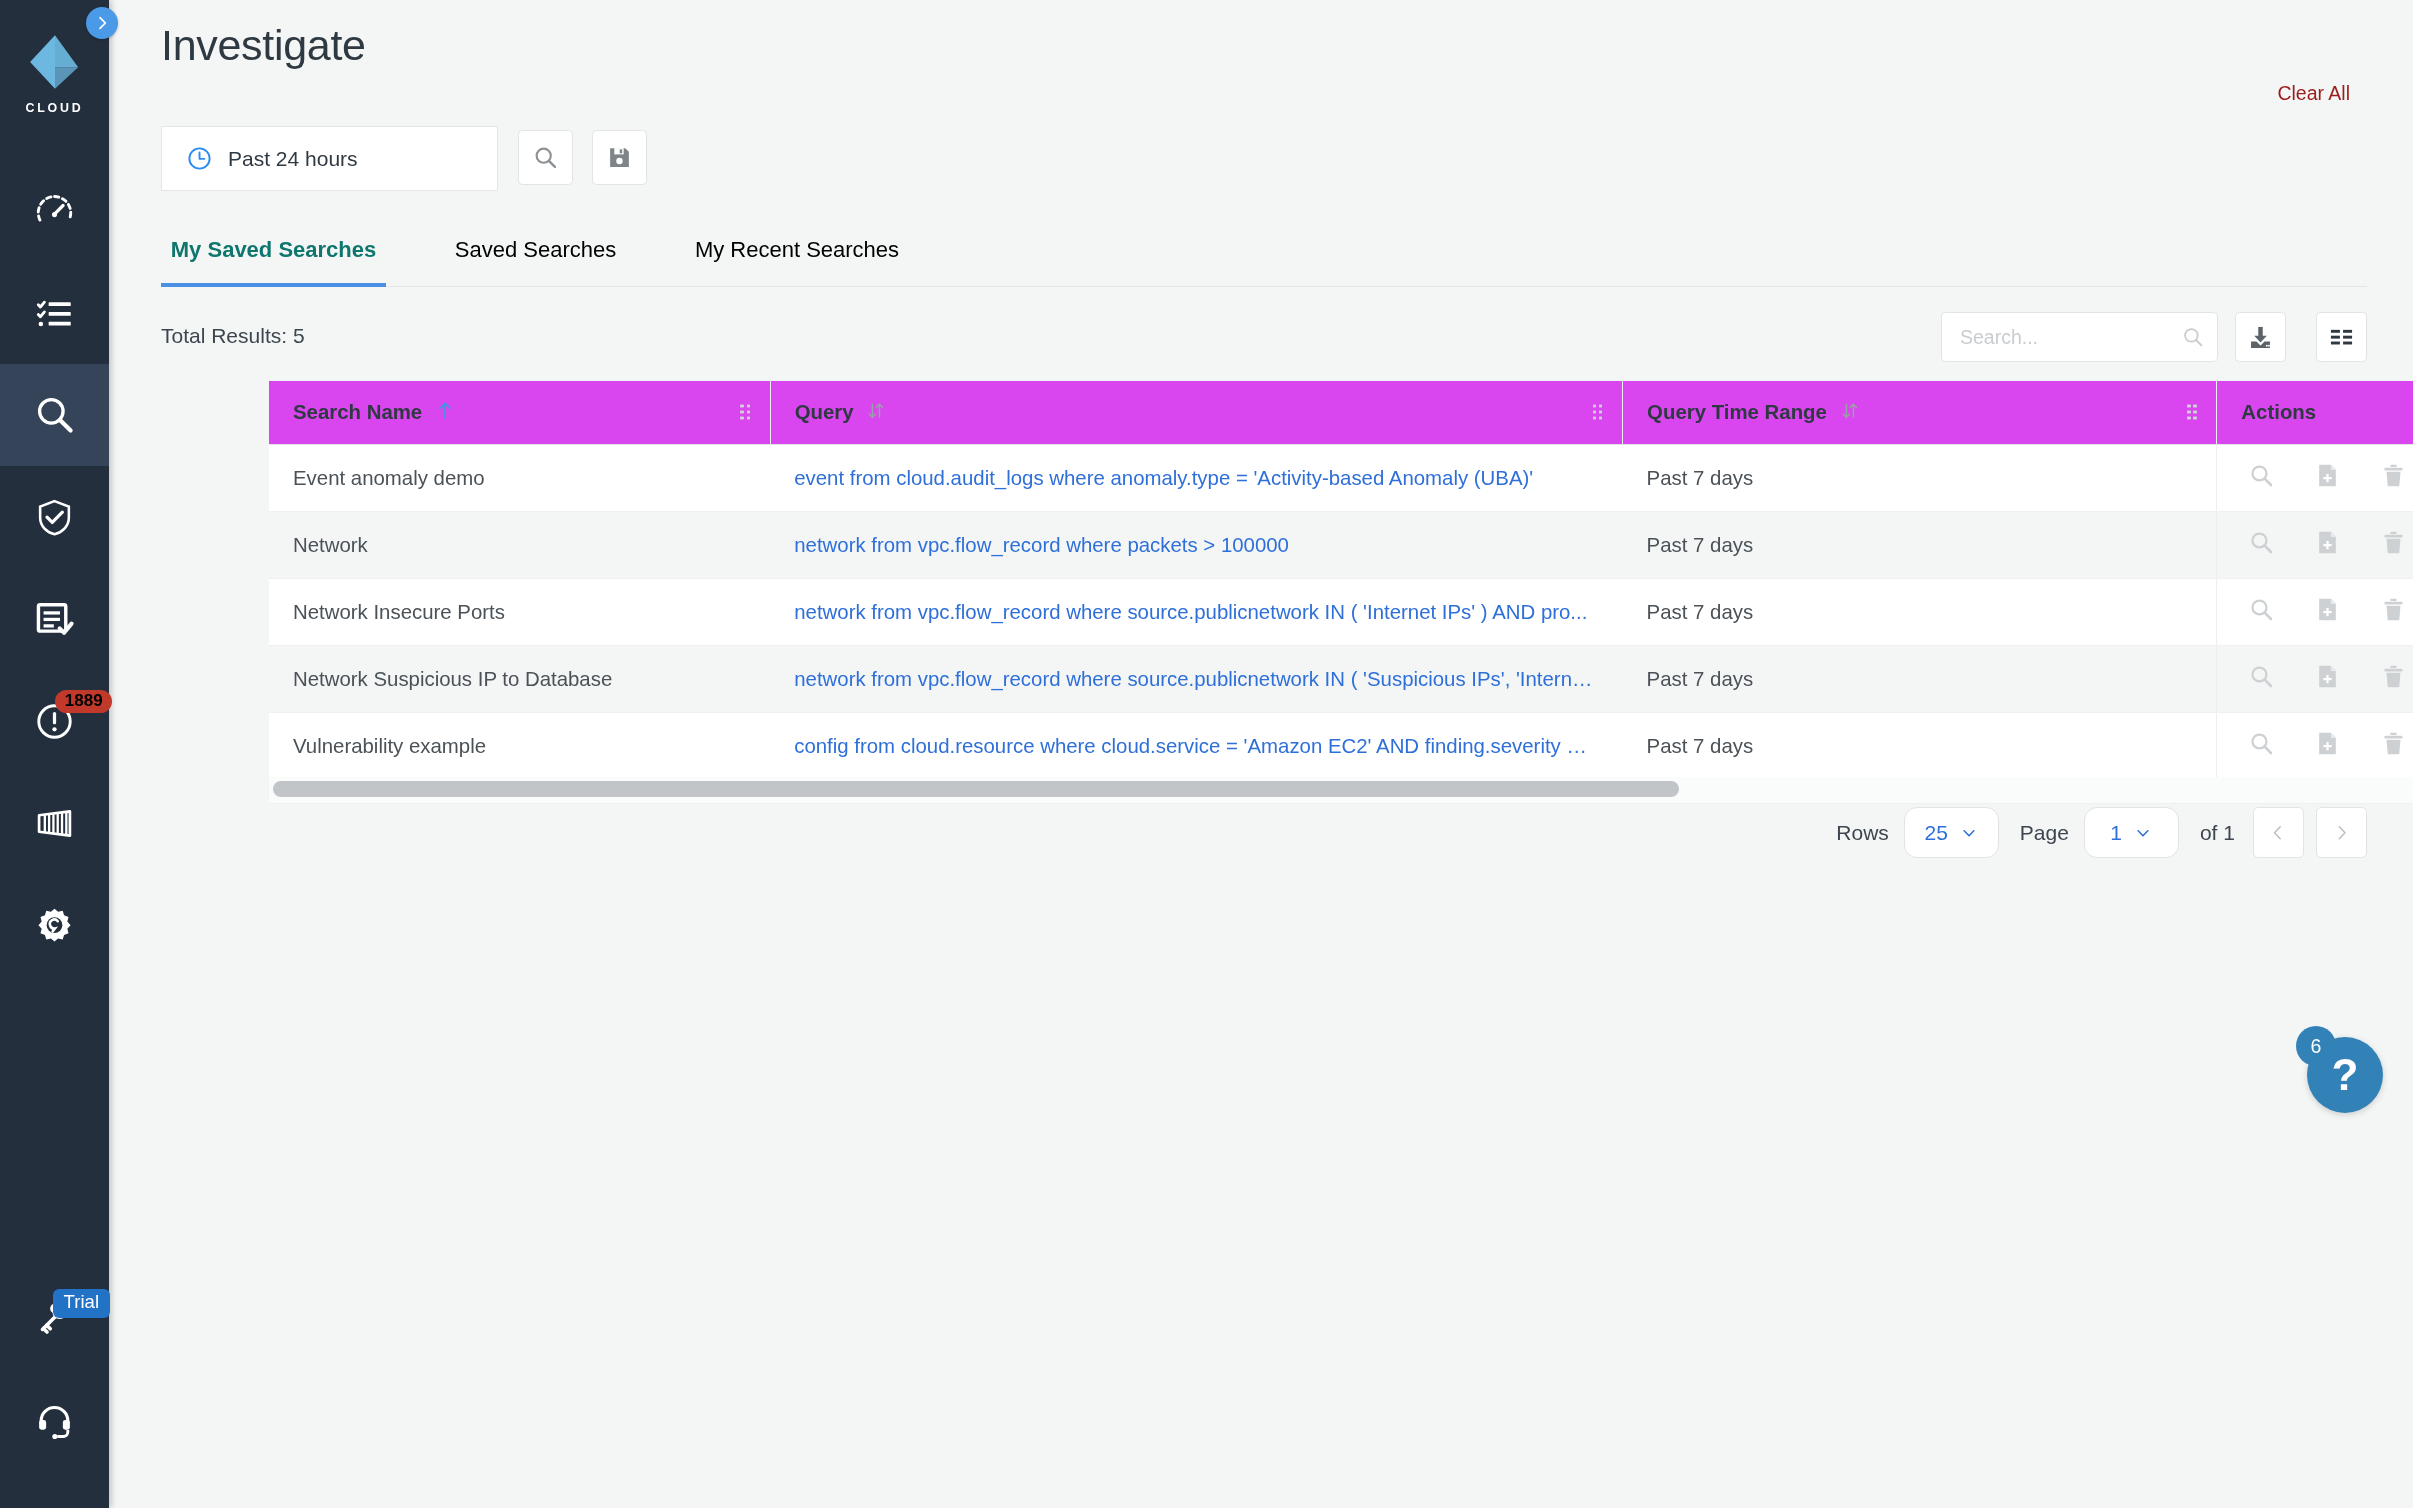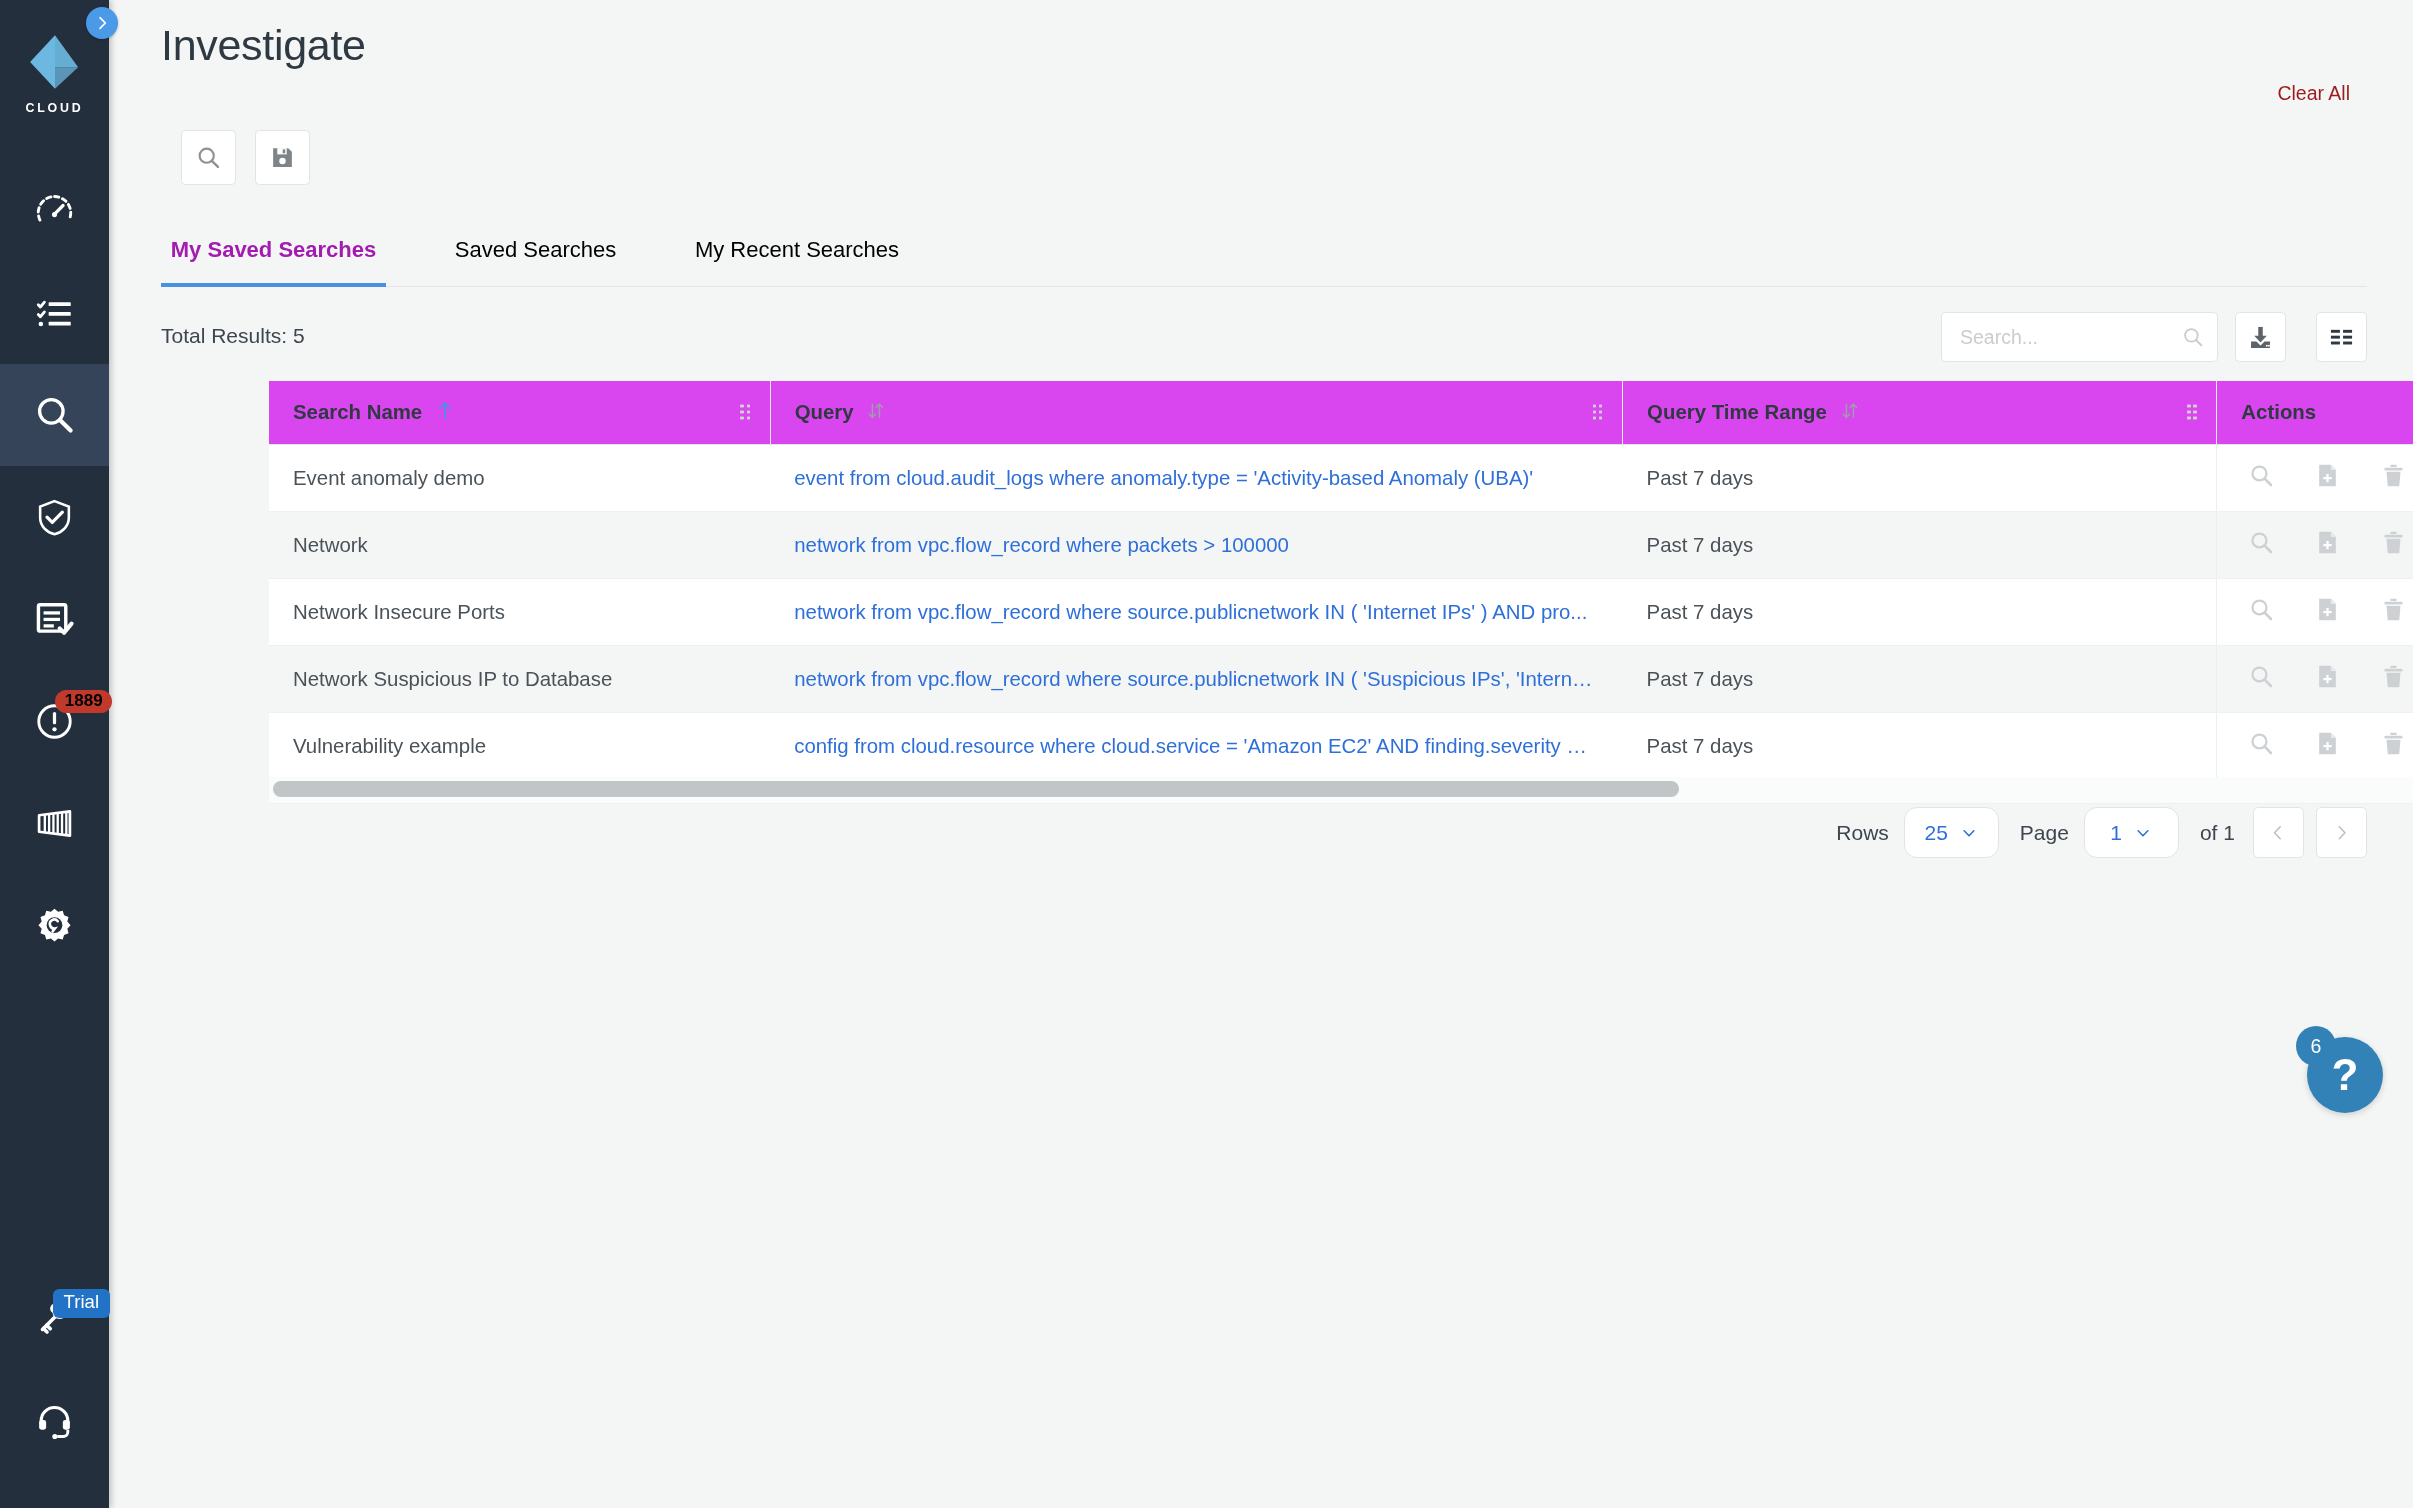--- a/index.html
+++ b/index.html
@@ -110,21 +110,21 @@
     position: absolute; left: 52px; top: 232px;
     width: 2206px; height: 55px;
     border-bottom: 0.9px solid #e4e7e8;
     display: flex; align-items: flex-start;
   }
   .tab {
     height: 55px; font-size: 22px; color: #000000;
     margin-right: 59px; cursor: pointer;
     padding: 5.3px 9.8px 0 9.8px;
   }
-  .tab.active { color: #a21caf; font-weight: 700; border-bottom: 4.4px solid #4a90e2; }
+  .tab.active { color: #0f766e; font-weight: 700; border-bottom: 4.4px solid #4a90e2; }
 
   #total-results {
     position: absolute; left: 52px; top: 324px;
     font-size: 21px; color: #3d464e;
   }
 
   
   #tbl-search {
     position: absolute; right: 195px; top: 312px;
     width: 277px; height: 50px;
@@ -373,20 +373,27 @@
 
 <div id="main">
 
   <h1 id="page-title">Investigate</h1>
 
   <div id="clear-all">Clear All</div>
 
   <div id="search-row">
 
 
+    <div id="time-range">
+      <svg width="27" height="27" viewBox="0 0 24 24">
+        <circle cx="12" cy="12" r="9" fill="none" stroke="#2e8bef" stroke-width="1.7"></circle>
+        <path d="M12 6.6 V12.3 H16.4" fill="none" stroke="#2e8bef" stroke-width="1.7" stroke-linecap="round" stroke-linejoin="round"></path>
+      </svg>
+      <span class="tr-label">Past 24 hours</span>
+    </div>
 
     <div class="sq-btn">
       <svg width="27" height="27" viewBox="0 0 24 24">
         <circle cx="10.4" cy="10.4" r="6.3" fill="none" stroke="#8d9296" stroke-width="1.9"></circle>
         <path d="M15 15 L20.4 20.4" stroke="#8d9296" stroke-width="2.2" stroke-linecap="round"></path>
       </svg>
     </div>
 
     <div class="sq-btn">
       <svg width="25" height="25" viewBox="0 0 24 24">

